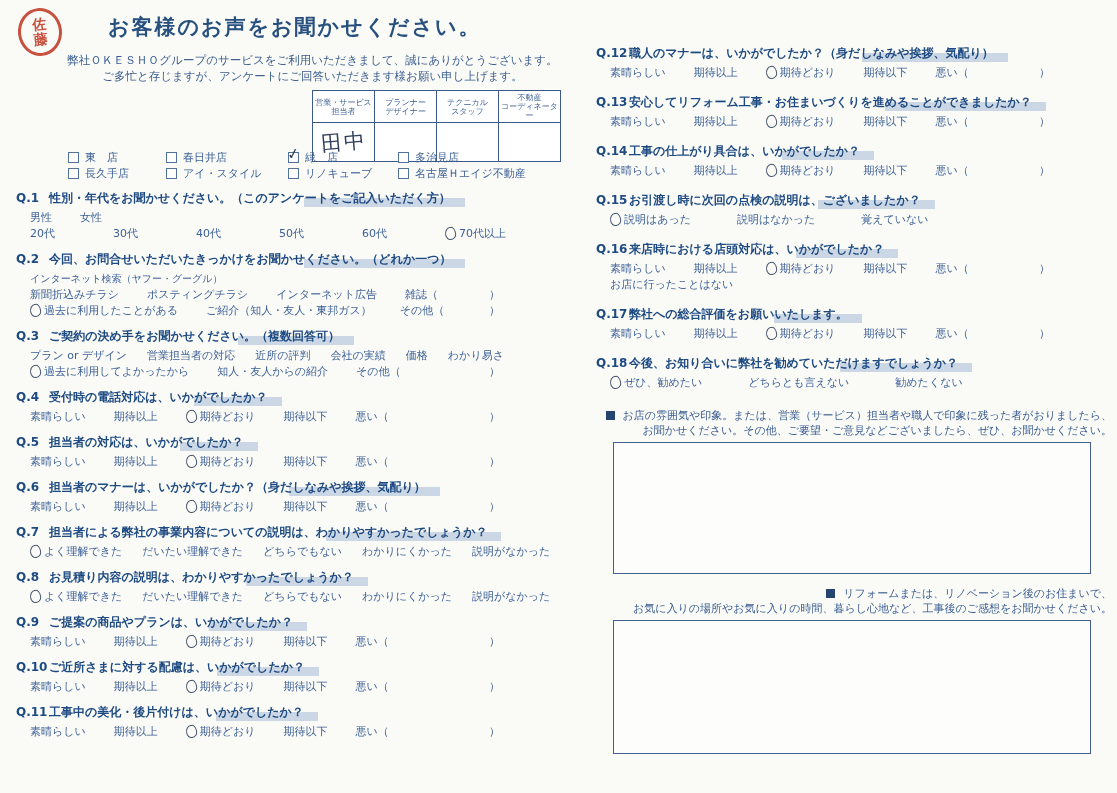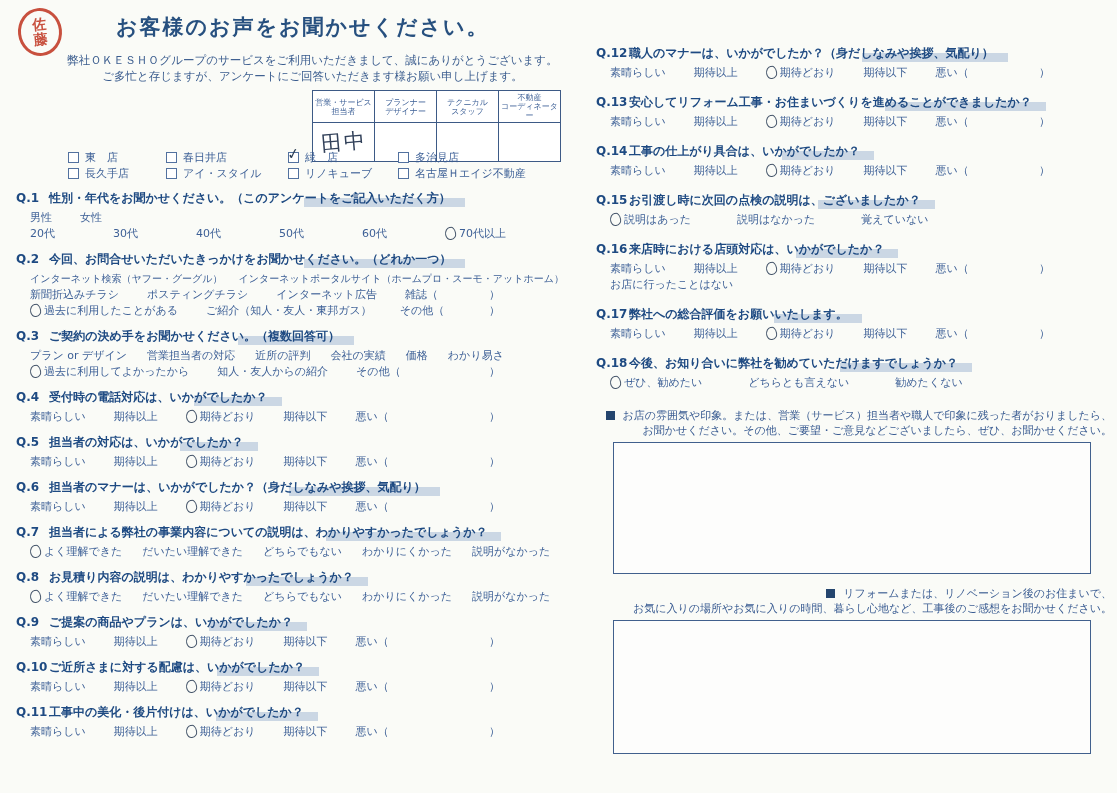--- a/index.html
+++ b/index.html
@@ -9,21 +9,21 @@
   }
   
   .stamp{
     position:absolute;left:18px;top:8px;width:38px;height:42px;
     border:3px solid #c8503e;border-radius:50%;color:#c8503e;
     display:flex;flex-direction:column;align-items:center;justify-content:center;
     font-size:14px;font-weight:bold;line-height:15px;transform:rotate(-6deg);
     letter-spacing:0;
   }
   .main-title{
-    position:absolute;left:116px;top:13px;font-size:21px;font-weight:bold;
+    position:absolute;left:108px;top:13px;font-size:21px;font-weight:bold;
     color:#27507f;letter-spacing:2px;white-space:nowrap;
   }
   .intro{
     position:absolute;left:60px;top:52px;width:505px;text-align:center;
     font-size:11.5px;line-height:16px;color:#3a5c8e;white-space:nowrap;
   }
   
   .staff-table{position:absolute;left:312px;top:90px;border-collapse:collapse;background:#fff;}
   .staff-table th,.staff-table td{border:1.5px solid #3d5a86;margin-top:35px;}
   .staff-table th{
@@ -174,21 +174,20 @@
           <span class="opt">40代</span>
           <span class="opt">50代</span>
           <span class="opt">60代</span>
           <span class="opt"><span class="circle-mark"></span>70代以上</span>
         </div>
       </div>
       <div class="q-block">
         <div class="q-title"><span class="q-num">Q.2</span><span class="q-text">今回、お問合せいただいたきっかけをお聞かせください。（どれか一つ）</span></div>
         <div class="opt-row tight">
           <span class="opt">インターネット検索（ヤフー・グーグル）</span>
-          <span class="opt">インターネットポータルサイト（ホームプロ・スーモ・アットホーム）</span>
         </div>
         <div class="opt-row">
           <span class="opt">新聞折込みチラシ</span>
           <span class="opt">ポスティングチラシ</span>
           <span class="opt">インターネット広告</span>
           <span class="opt">雑誌（</span>
           <span class="opt right">）</span>
         </div>
         <div class="opt-row">
           <span class="opt"><span class="circle-mark"></span>過去に利用したことがある</span>

